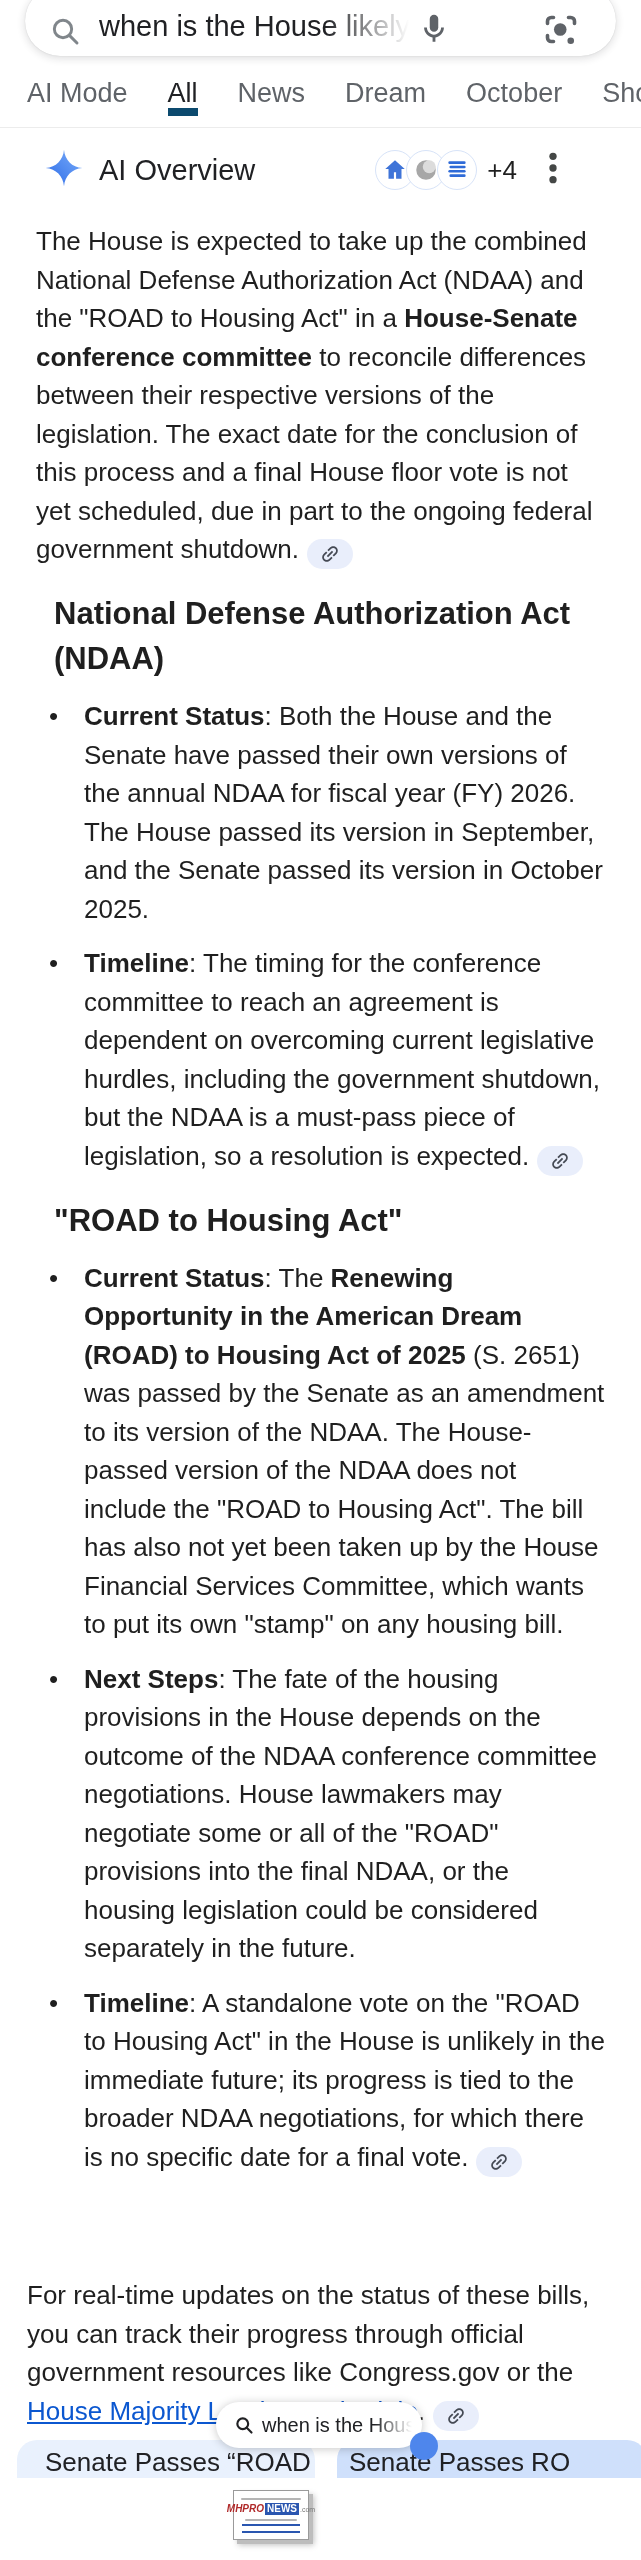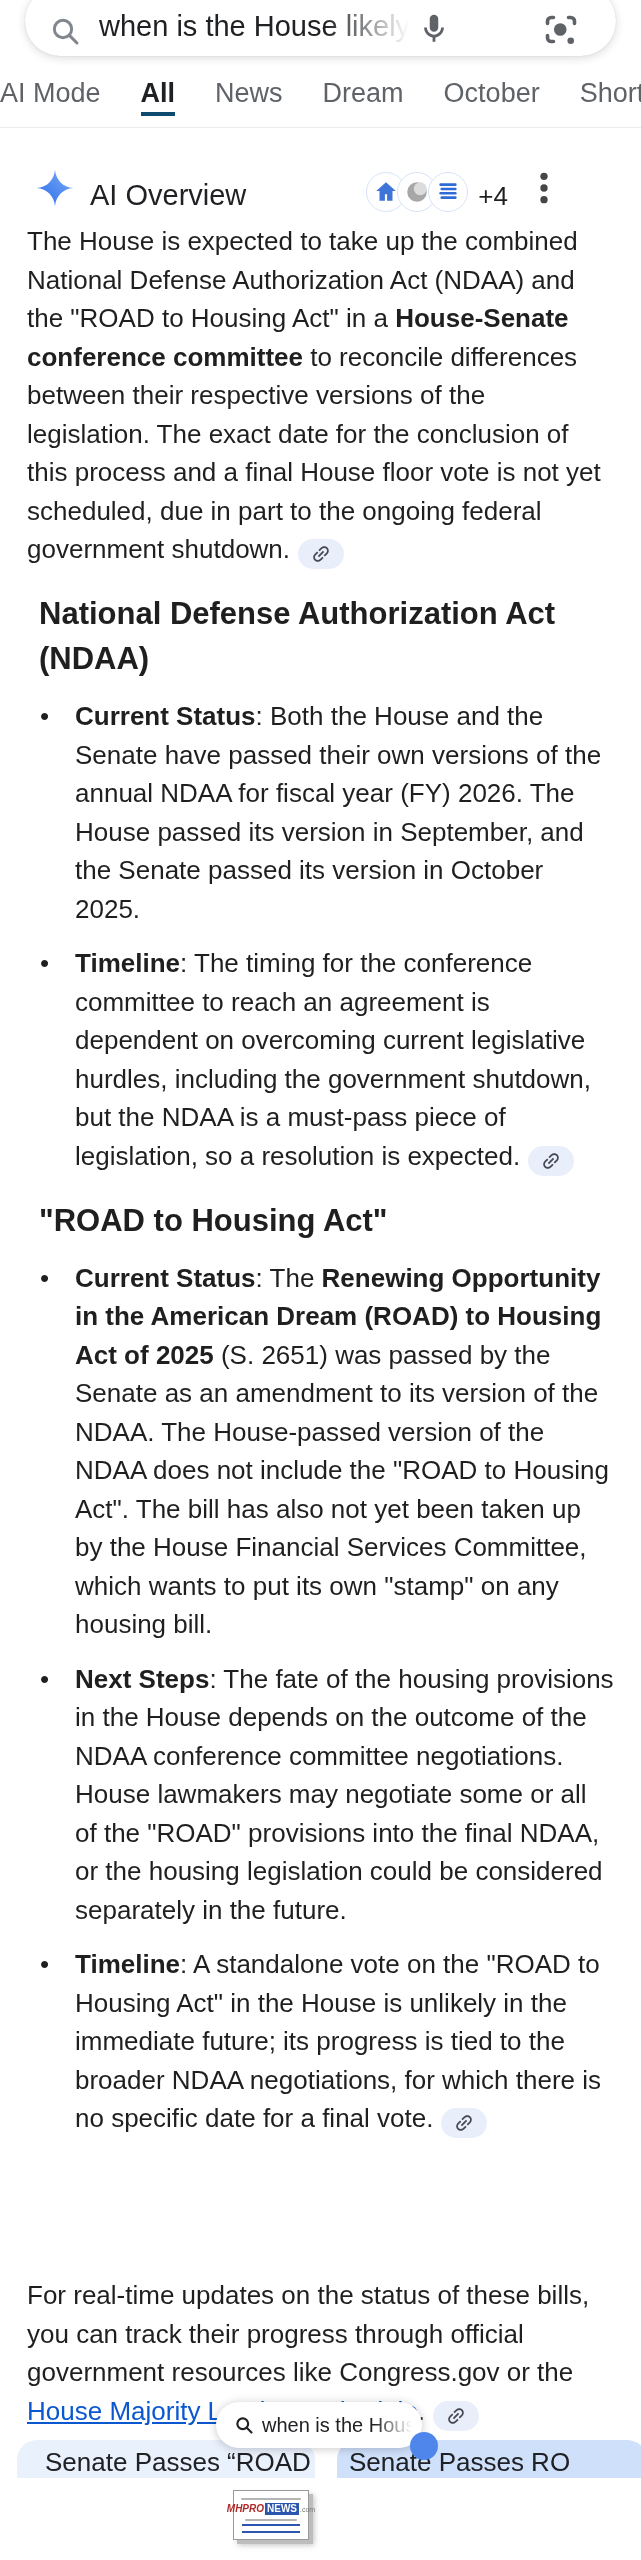--- a/index.html
+++ b/index.html
@@ -13,42 +13,42 @@
   .search-mag{position:absolute;left:24px;top:29px;}
   .search-q{position:absolute;left:74px;top:24px;font-size:29px;color:#202124;white-space:nowrap;
             width:330px;overflow:hidden;}
   .search-fade{position:absolute;left:300px;top:16px;width:105px;height:44px;
                background:linear-gradient(90deg,rgba(255,255,255,0),#fff 80%);}
   .mic{position:absolute;left:392px;top:26px;}
   .lens{position:absolute;left:518px;top:27px;}
 
   
   .tabs{position:absolute;top:70px;left:0;width:641px;height:58px;display:flex;gap:40px;
-        box-sizing:border-box;white-space:nowrap;overflow:hidden;
+        padding-left:27px;box-sizing:border-box;white-space:nowrap;overflow:hidden;
         border-bottom:1px solid #ececec;}
   .tab{font-size:27px;color:#5f6368;padding-top:8px;height:50px;box-sizing:border-box;}
-  .tab.active{color:#202124;font-weight:700;border-bottom:4px solid #0c4a6e;height:46px;}
-
-  
-  .aio-header{position:absolute;top:128px;left:8px;width:566px;height:84px;display:flex;
-              align-items:flex-end;padding:0 24px 0 27px;box-sizing:border-box;}
+  .tab.active{color:#202124;font-weight:400;border-bottom:8px solid #0c4a6e;height:46px;}
+
+  
+  .aio-header{position:absolute;top:128px;left:17px;width:566px;height:84px;display:flex;
+              align-items:center;padding:0 24px 0 27px;box-sizing:border-box;}
   .aio-title{font-size:29px;font-weight:500;color:#202124;margin-left:15px;}
   .aio-spacer{flex:1;}
   .favs{display:flex;align-items:center;}
   .fav{width:40px;height:40px;border-radius:50%;background:#fff;border:1.5px solid #d7e3f8;
        display:flex;align-items:center;justify-content:center;overflow:hidden;box-sizing:border-box;}
   .fav+.fav{margin-left:-9px;}
   .plus4{font-size:26px;color:#1f1f1f;margin:0 14px 0 10px;}
   .kebab{margin-left:16px;}
 
   
-  .content{position:absolute;top:212px;left:0;width:641px;padding:0 27px;box-sizing:border-box;
+  .content{position:absolute;top:212px;left:0;width:641px;padding:0 36px;box-sizing:border-box;
            font-size:26px;line-height:38.5px;color:#1f1f1f;z-index:1;}
   .content p.intro{margin:10px 0 0;}
-  .content h2{font-size:31px;line-height:45px;font-weight:700;margin:22px 12px 10px;color:#1f1f1f;}
+  .content h2{font-size:31px;line-height:45px;font-weight:700;margin:22px 18px 10px;color:#1f1f1f;}
   .content ul{list-style:none;margin:0;padding:0;}
   .content li{position:relative;padding-left:48px;margin:16px 0 10px;}
   .content li::before{content:"\2022";position:absolute;left:13px;top:0;font-size:26px;}
   b,.b{font-weight:700;}
   .chip{display:inline-flex;align-items:center;justify-content:center;width:46px;height:30px;
         border-radius:15px;background:#e9eefb;vertical-align:-7px;margin-left:8px;cursor:pointer;}
   .chip svg{transform:rotate(-45deg);}
   a.schedule-link{color:#0b57d0;text-decoration:underline;cursor:pointer;}
 
   

